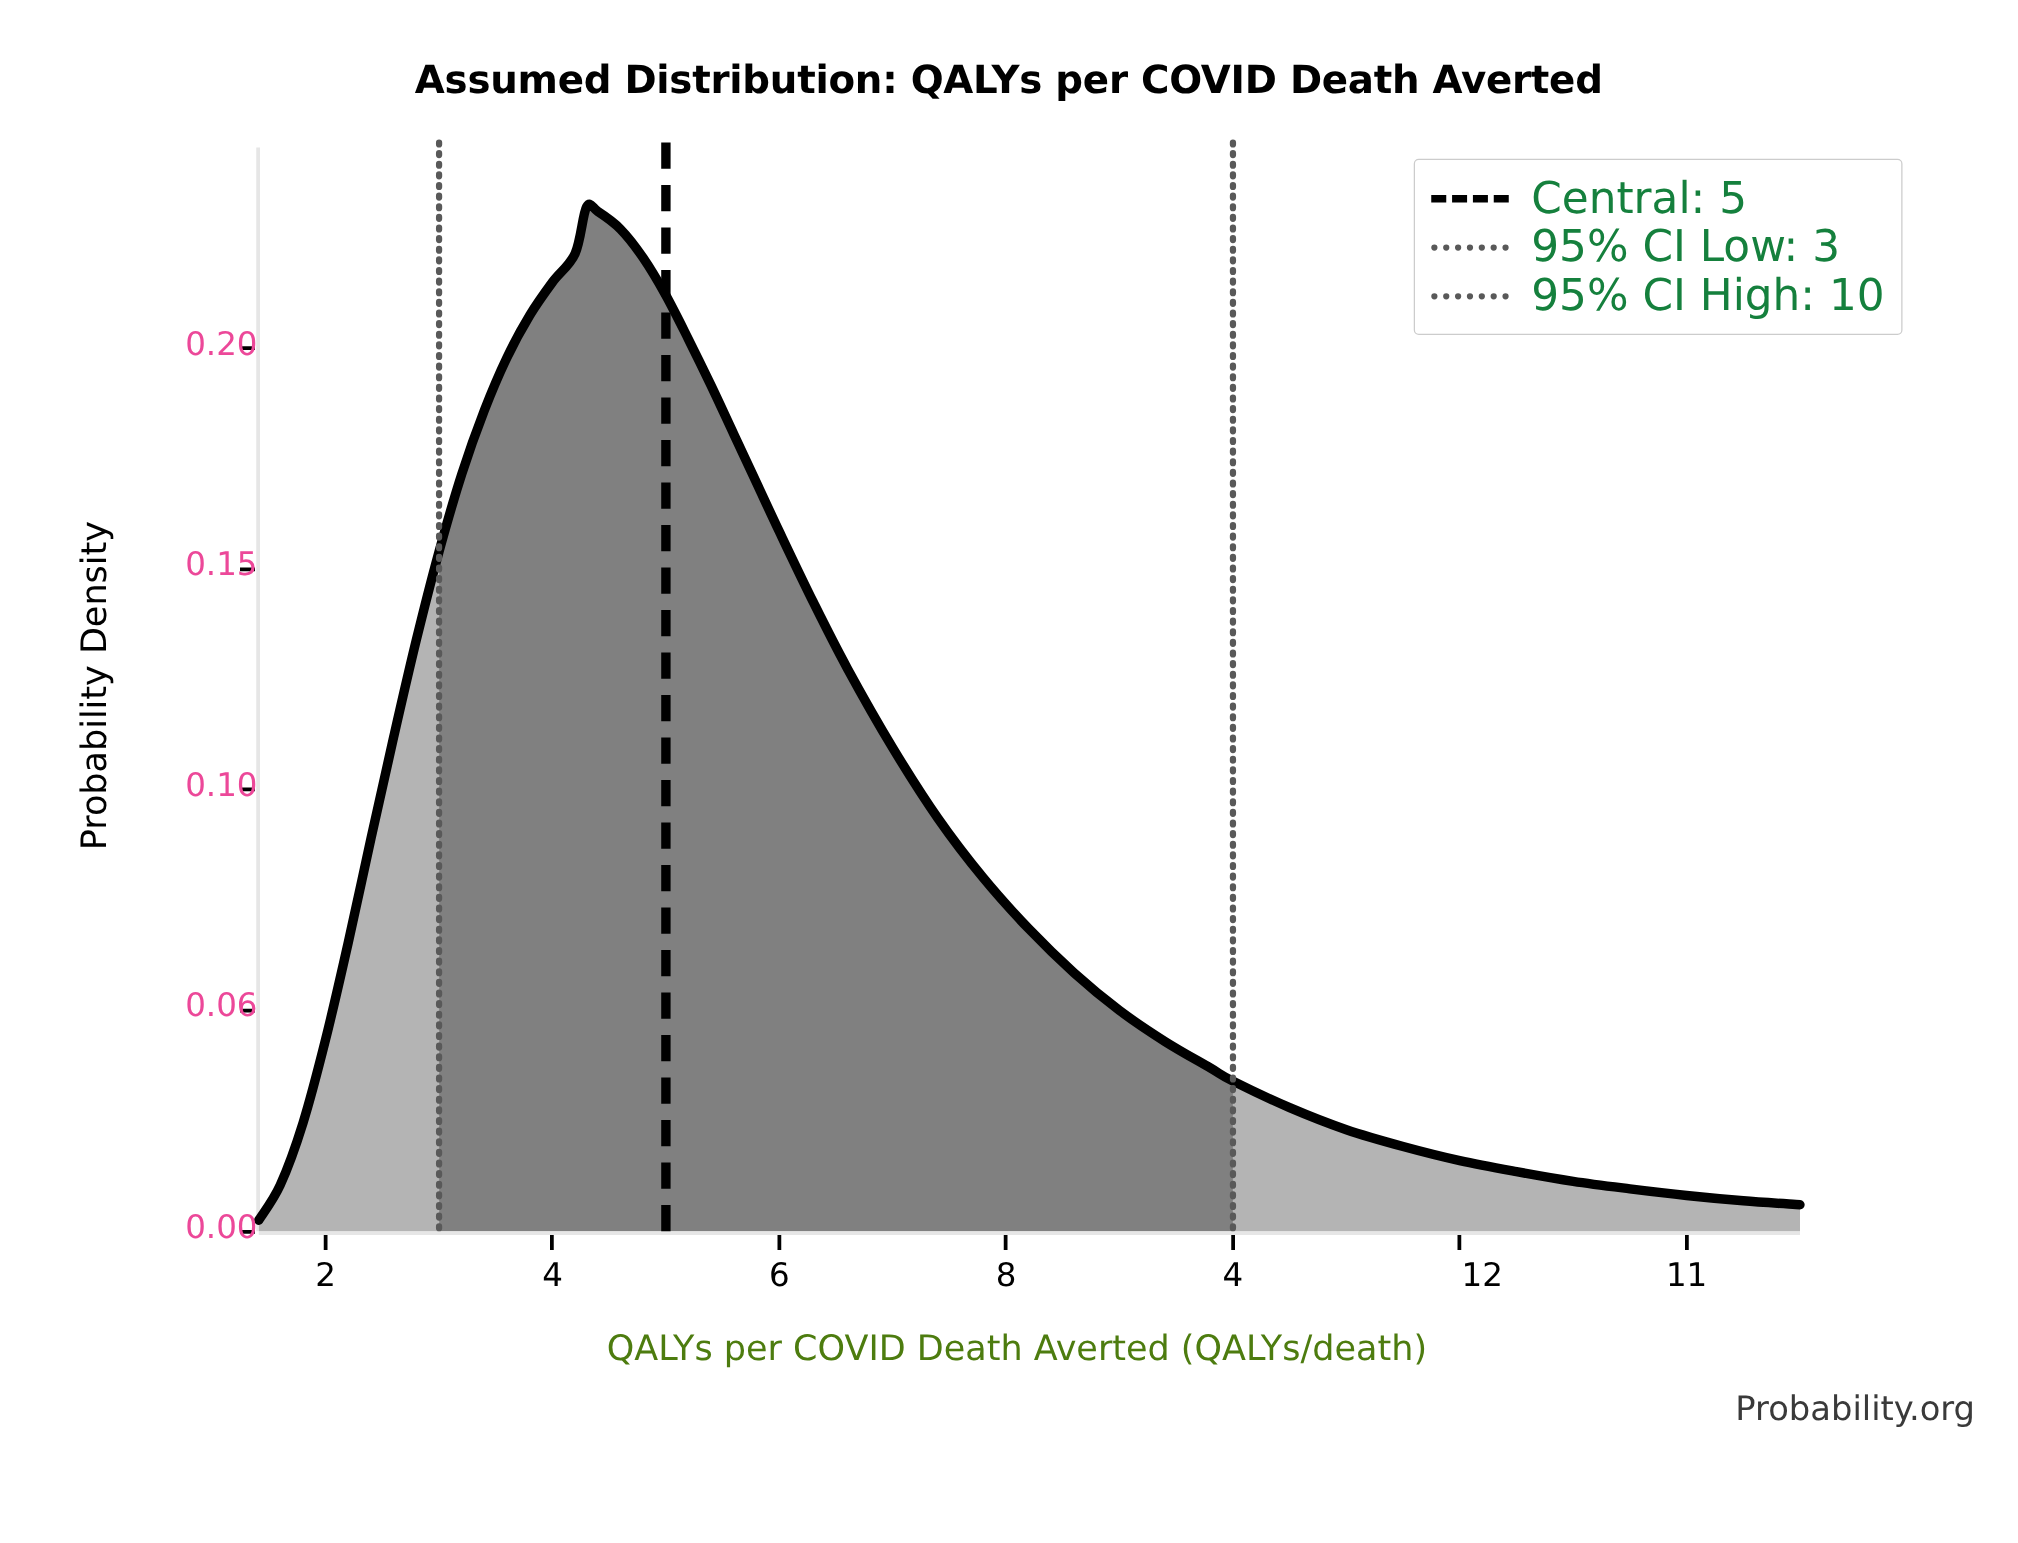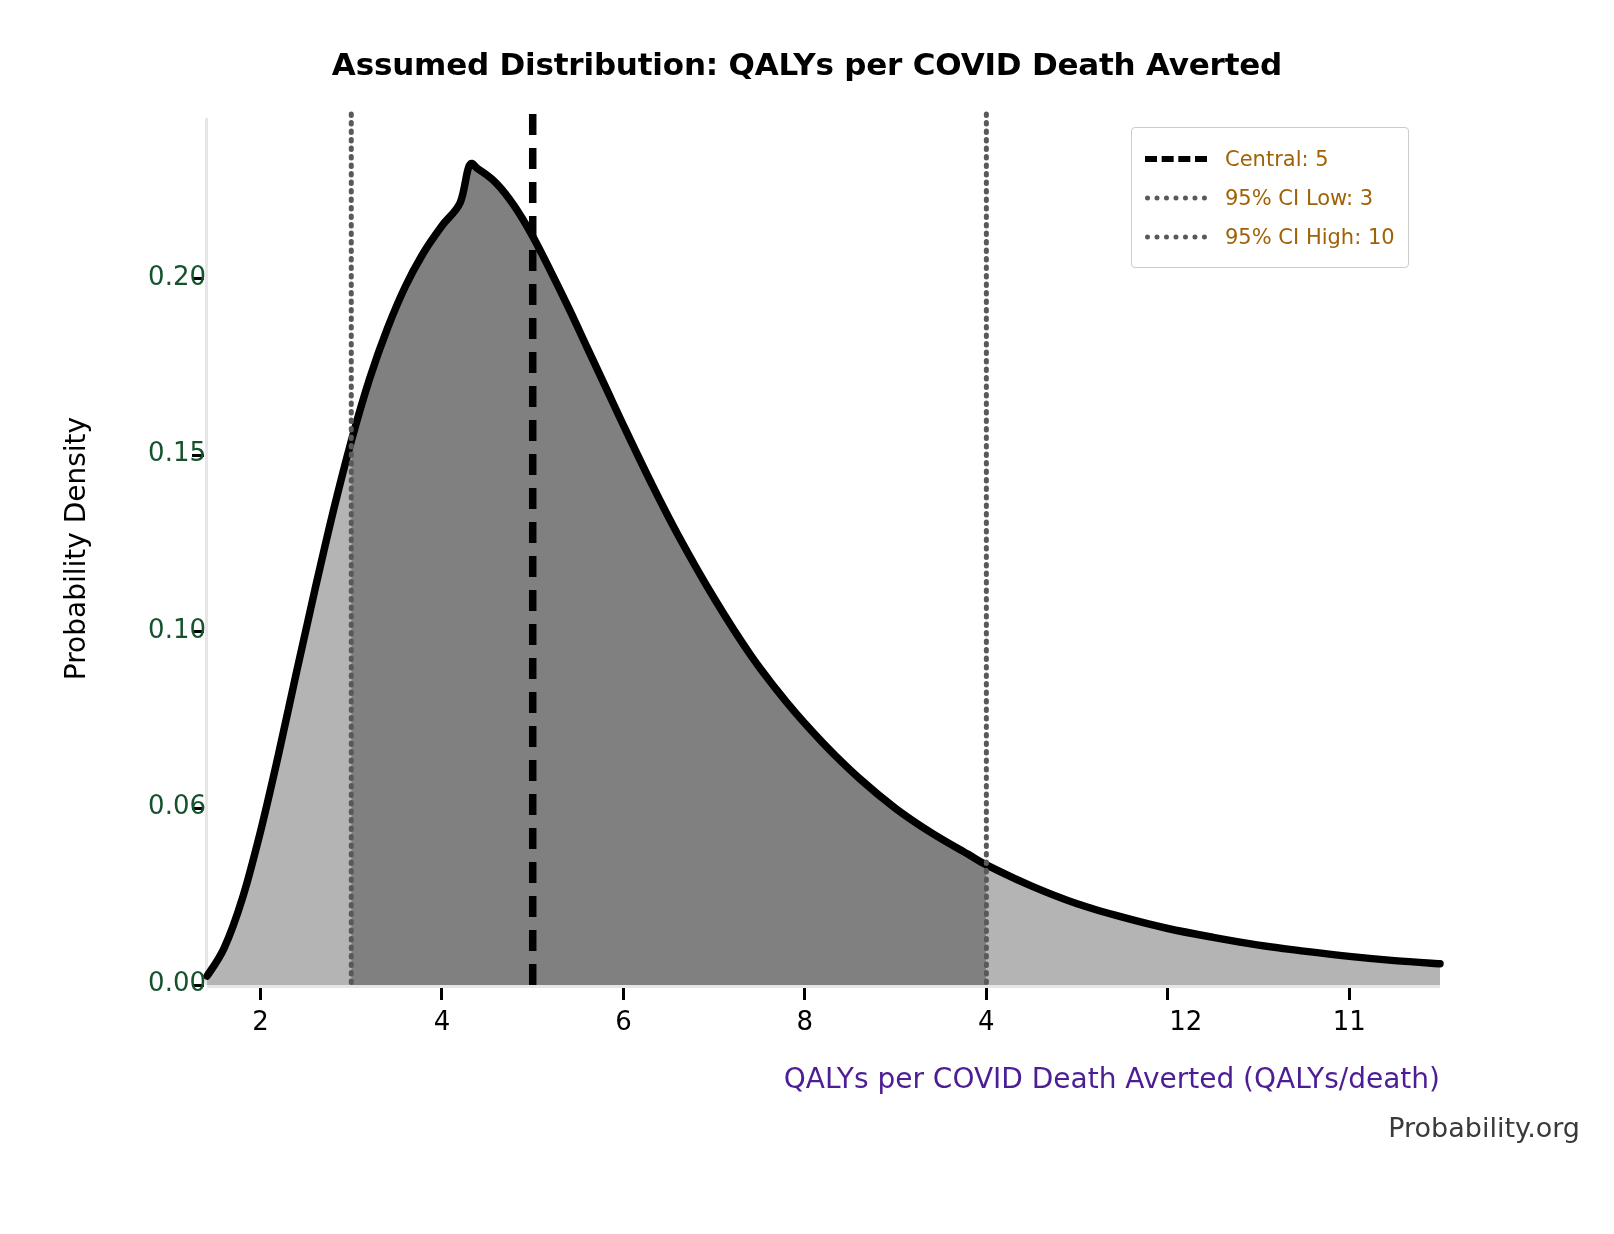--- a/index.html
+++ b/index.html
@@ -72,21 +72,21 @@
     width: 12px;
     height: 3px;
     background: #000000;
     left: 192px;
   }
   .y-tick-label {
     position: absolute;
     right: 1408px;
     text-align: right;
     font-size: 26px;
-    color: #14532d;
+    color: #ec4899;
     white-space: nowrap;
     font-family: "DejaVu Sans", sans-serif;
   }
   .x-tick-mark {
     position: absolute;
     top: 988px;
     width: 3px;
     height: 12px;
     background: #000000;
   }
@@ -96,26 +96,26 @@
     font-size: 26px;
     color: #000000;
     text-align: center;
     white-space: nowrap;
     transform: translateX(-50%);
     font-family: "DejaVu Sans", sans-serif;
   }
   
   #x-axis-label {
     position: absolute;
-    left: 207px;
+    left: 197px;
     top: 1062px;
     width: 1233px;
-    text-align: right;
+    text-align: center;
     font-size: 28px;
-    color: #4c1d95;
+    color: #4d7c0f;
     font-family: "DejaVu Sans", sans-serif;
   }
   #y-axis-label {
     position: absolute;
     left: -358px;
     top: 532px;
     width: 867px;
     text-align: center;
     font-size: 28px;
     color: #000000;
@@ -152,22 +152,22 @@
     width: 62px;
     transform: translateY(-50%);
   }
   .ln.dashed {
     border-top: 6px dashed #000000;
   }
   .ln.dotted {
     border-top: 5px dotted #595959;
   }
   .legend-label {
-    font-size: 21px;
-    color: #a16207;
+    font-size: 35px;
+    color: #15803d;
     white-space: nowrap;
     font-family: "DejaVu Sans", sans-serif;
   }
   
   #watermark {
     position: absolute;
     right: 34px;
     top: 1112px;
     font-size: 27px;
     color: #3a3a3a;

